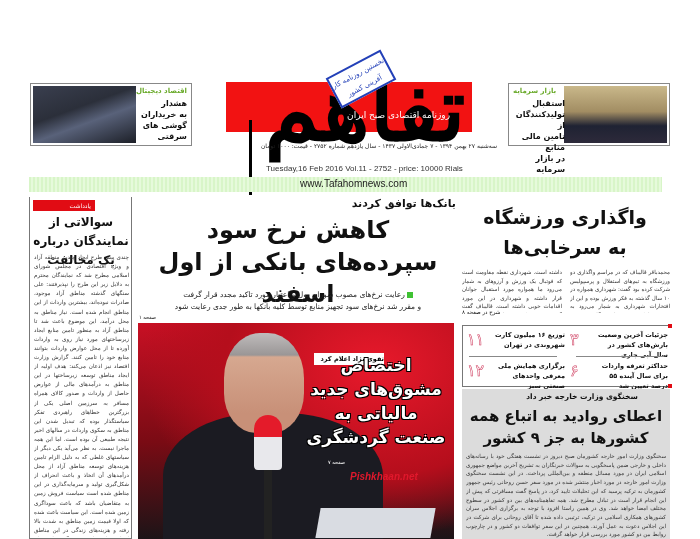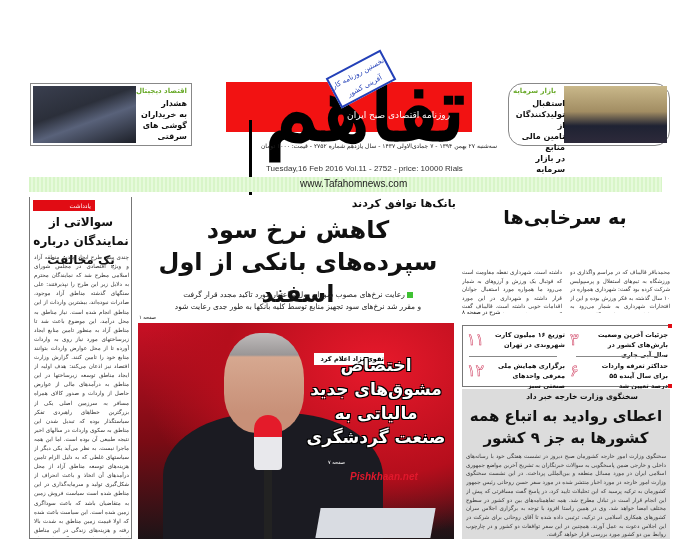--- a/index.html
+++ b/index.html
@@ -15,21 +15,21 @@
   .mast-subtitle { left: 300px; top: 110px; width: 150px; color: #fff; font-size: 9px; direction: rtl; text-align: right; }
   .mast-pole { left: 249px; top: 120px; width: 3px; height: 75px; background: #000; }
   .mast-line-fa { left: 254px; top: 142px; width: 250px; font-size: 6px; direction: rtl; text-align: center; color: #222; }
   .mast-line-en { left: 266px; top: 164px; width: 240px; font-size: 8px; color: #333; font-family: "Liberation Sans", sans-serif; }
   .site-bar { left: 29px; top: 177px; width: 633px; height: 15px; background: repeating-linear-gradient(90deg, #d8f5c8 0 2px, #e6fadb 2px 4px); }
   .site-url { left: 300px; top: 178px; width: 180px; font-size: 10px; text-align: left; font-family: "Liberation Sans", sans-serif; color: #222; }
 
   
   .teaser { border: 1px solid #888; background: #fff; }
   .teaser-left { left: 30px; top: 83px; width: 162px; height: 63px; }
-  .teaser-right { left: 508px; top: 83px; width: 162px; height: 63px; border-radius: 15px; }
+  .teaser-right { left: 508px; top: 83px; width: 162px; height: 63px; }
   .teaser-photo { position: absolute; top: 2px; width: 103px; height: 57px; }
   .teaser-left .teaser-photo { left: 2px; background: linear-gradient(160deg, #3a3f4f 0%, #2b2f3a 40%, #59627a 60%, #1c1f27 100%); }
   .teaser-right .teaser-photo { right: 2px; background: linear-gradient(180deg, #c9b88a 0%, #a28d63 45%, #1f2233 70%, #2d2a3a 100%); }
   .teaser-kicker { position: absolute; top: 3px; font-size: 7px; color: #6aaa2a; direction: rtl; font-weight: bold; }
   .teaser-left .teaser-kicker { right: 4px; }
   .teaser-right .teaser-kicker { left: 4px; }
   .teaser-text { position: absolute; top: 14px; width: 52px; font-size: 8px; line-height: 11px; direction: rtl; text-align: right; font-weight: bold; }
   .teaser-left .teaser-text { right: 4px; }
   .teaser-right .teaser-text { left: 4px; text-align: right; }
 
@@ -140,20 +140,21 @@
     <div>اختصاص</div>
     <div>مشوق‌های جدید</div>
     <div>مالیاتی به</div>
     <div>صنعت گردشگری</div>
   </div>
   <div class="photo-page">صفحه ۷</div>
 </div>
 <div class="abs watermark">Pishkhaan.net</div>
 
 <div class="abs head-right">
+  <div>واگذاری ورزشگاه</div>
   <div>به سرخابی‌ها</div>
 </div>
 <div class="abs body-right body-right-a">محمدباقر قالیباف که در مراسم واگذاری دو ورزشگاه به تیم‌های استقلال و پرسپولیس شرکت کرده بود گفت: شهرداری همواره در ۱۰ سال گذشته به فکر ورزش بوده و این از افتخارات شهرداری به شمار می‌رود به خصوص اینکه ورزش های همگانی و بومی نیز همواره در دستور کار ما قرار</div>
 <div class="abs body-right body-right-b">داشته است. شهرداری نقطه مقاومت است که فوتبال یک ورزش و آرزوهای به شمار می‌رود ما همواره مورد استقبال جوانان قرار داشته و شهرداری در این مورد اقدامات خوبی داشته است. قالیباف گفت گفته می‌شود که شهرداری تازه به فکر ورزش افتاده...</div>
 <div class="abs more-right">شرح در صفحه ۸</div>
 
 <div class="abs index-box">
   <div class="abs index-dot" style="right:-2px; top:-2px;"></div>
   <div class="abs index-dot" style="right:-2px; bottom:-2px;"></div>
   <div class="index-item" style="right:0; top:0;">

